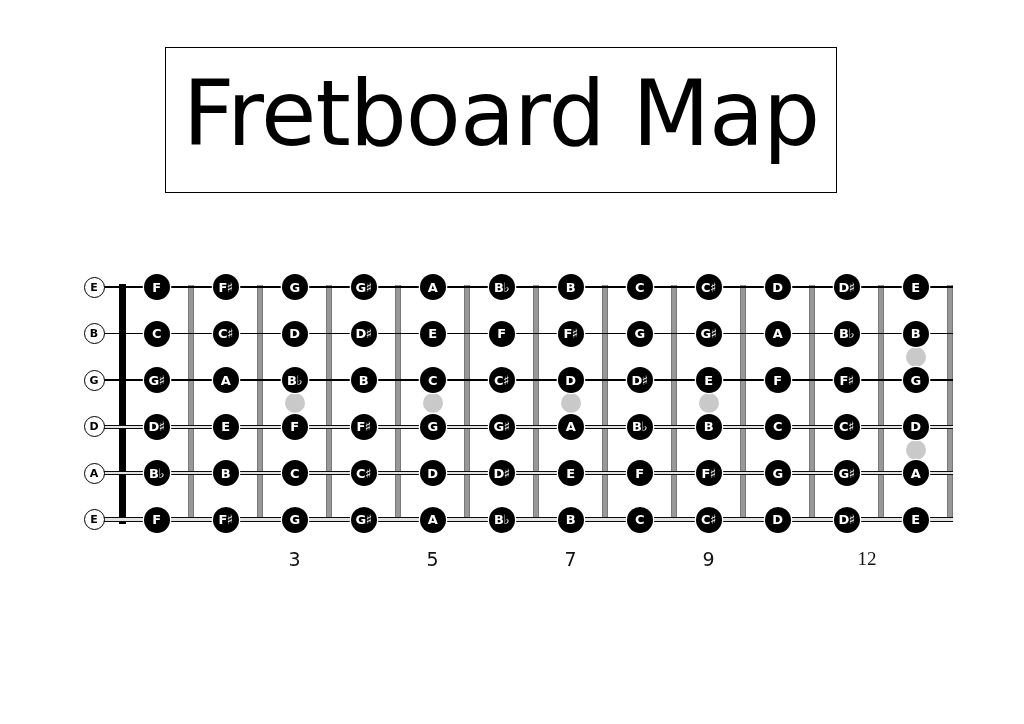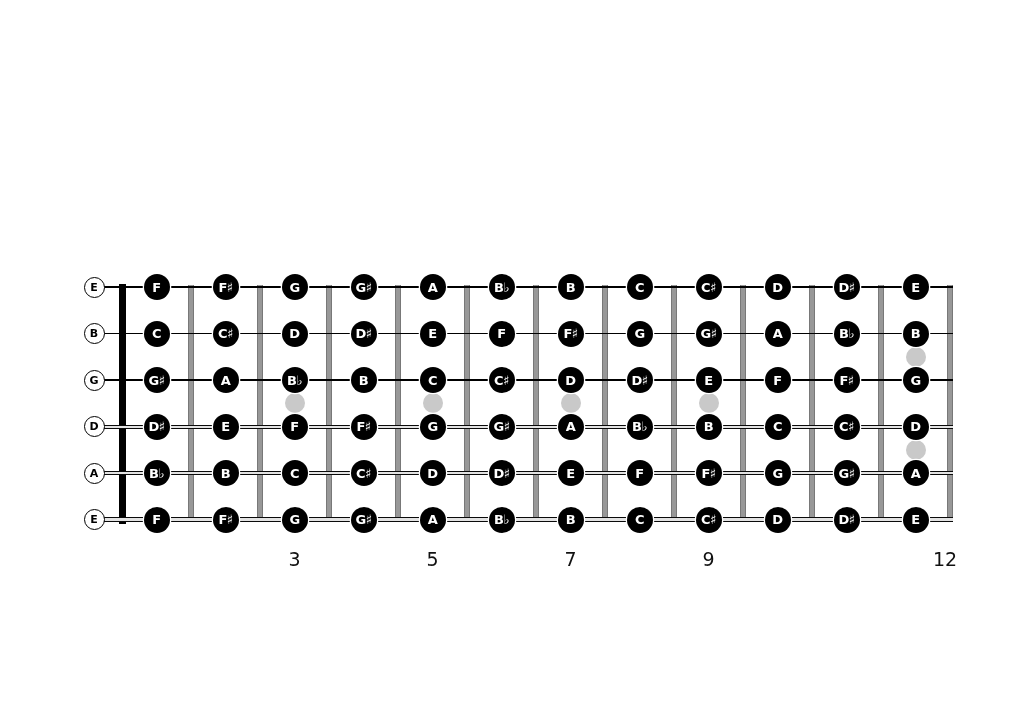--- a/index.html
+++ b/index.html
@@ -98,20 +98,23 @@
     transform: translateX(-50%);
     font-size: 19px;
     color: #111111;
     z-index: 4;
   }
 </style>
 </head>
 <body>
 
 <div id="stage">
+  <div id="title-box">
+    <span id="title-text">Fretboard Map</span>
+  </div>
   <div id="fretboard">
       <div class="nut" style="left: 119px; top: 284px; width: 7px; height: 240px;"></div>
       <div class="fret-wire" style="left: 188.25px; top: 285px; width: 5.5px; height: 237px;"></div>
       <div class="fret-wire" style="left: 257.25px; top: 285px; width: 5.5px; height: 237px;"></div>
       <div class="fret-wire" style="left: 326.25px; top: 285px; width: 5.5px; height: 237px;"></div>
       <div class="fret-wire" style="left: 395.25px; top: 285px; width: 5.5px; height: 237px;"></div>
       <div class="fret-wire" style="left: 464.25px; top: 285px; width: 5.5px; height: 237px;"></div>
       <div class="fret-wire" style="left: 533.25px; top: 285px; width: 5.5px; height: 237px;"></div>
       <div class="fret-wire" style="left: 602.25px; top: 285px; width: 5.5px; height: 237px;"></div>
       <div class="fret-wire" style="left: 671.25px; top: 285px; width: 5.5px; height: 237px;"></div>
@@ -206,15 +209,15 @@
       <div class="note-circle" style="left: 557.5px; top: 506.5px;">B</div>
       <div class="note-circle" style="left: 626.5px; top: 506.5px;">C</div>
       <div class="note-circle" style="left: 695.5px; top: 506.5px;">C♯</div>
       <div class="note-circle" style="left: 764.5px; top: 506.5px;">D</div>
       <div class="note-circle" style="left: 833.5px; top: 506.5px;">D♯</div>
       <div class="note-circle" style="left: 902.5px; top: 506.5px;">E</div>
       <div class="fret-number" style="left: 294.5px; top: 548px;">3</div>
       <div class="fret-number" style="left: 432.5px; top: 548px;">5</div>
       <div class="fret-number" style="left: 570.5px; top: 548px;">7</div>
       <div class="fret-number" style="left: 708.5px; top: 548px;">9</div>
-      <div class="fret-number" style="left: 945px; top: 548px;">12</div>
+      <div class="fret-number" style="left: 867px; top: 548px; font-family: Liberation Serif, serif;">12</div>
     </div>
 </div>
 
 </body></html>

